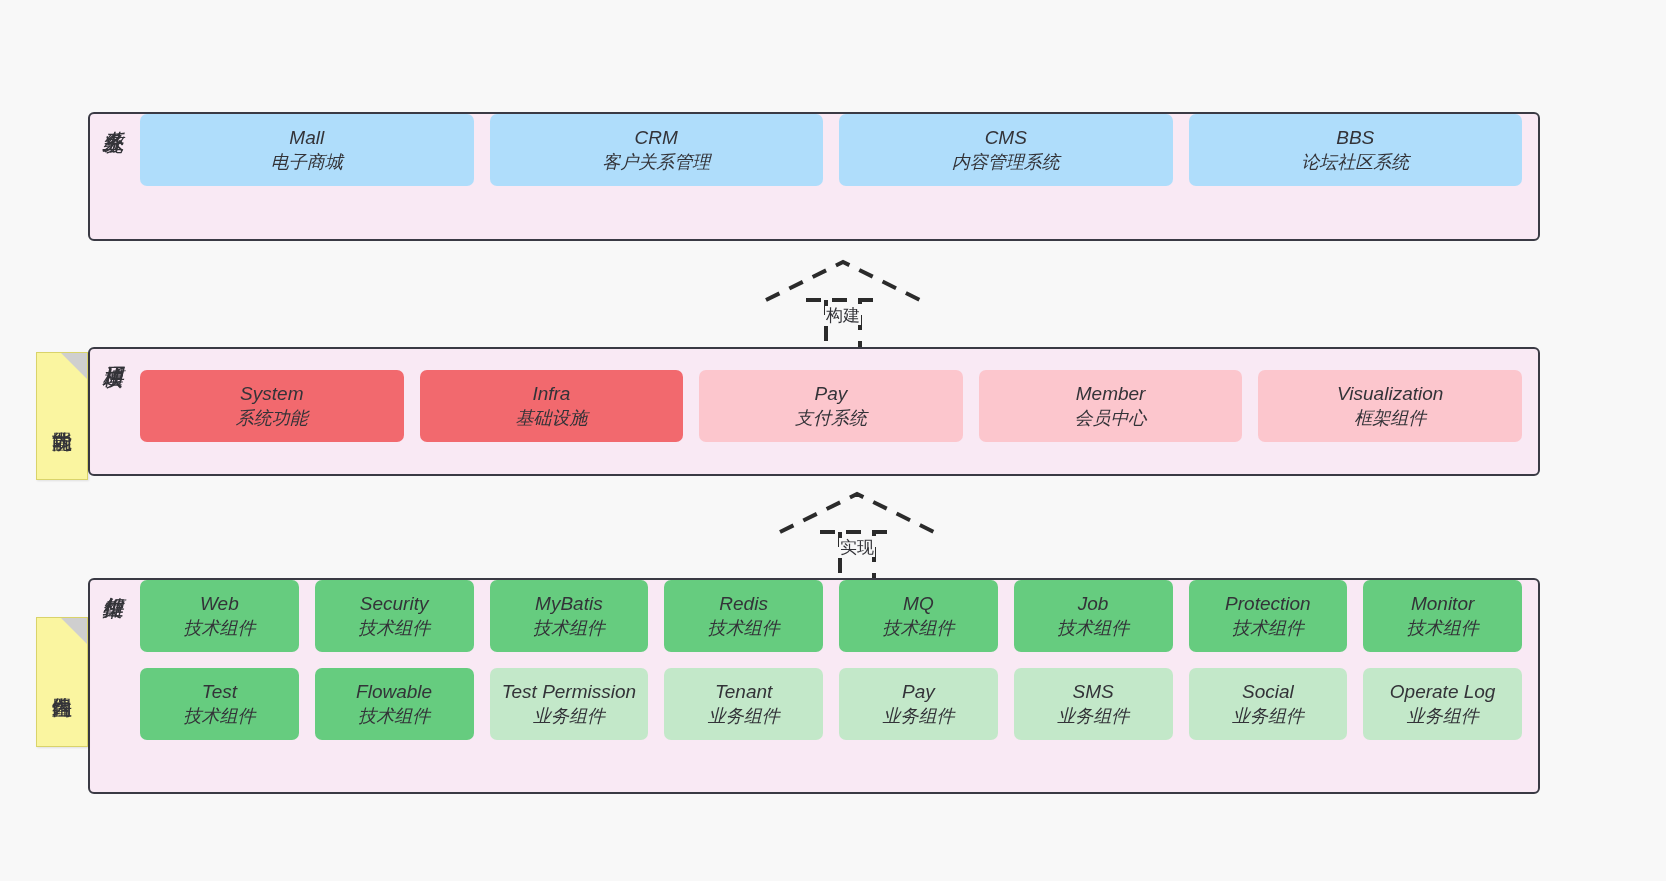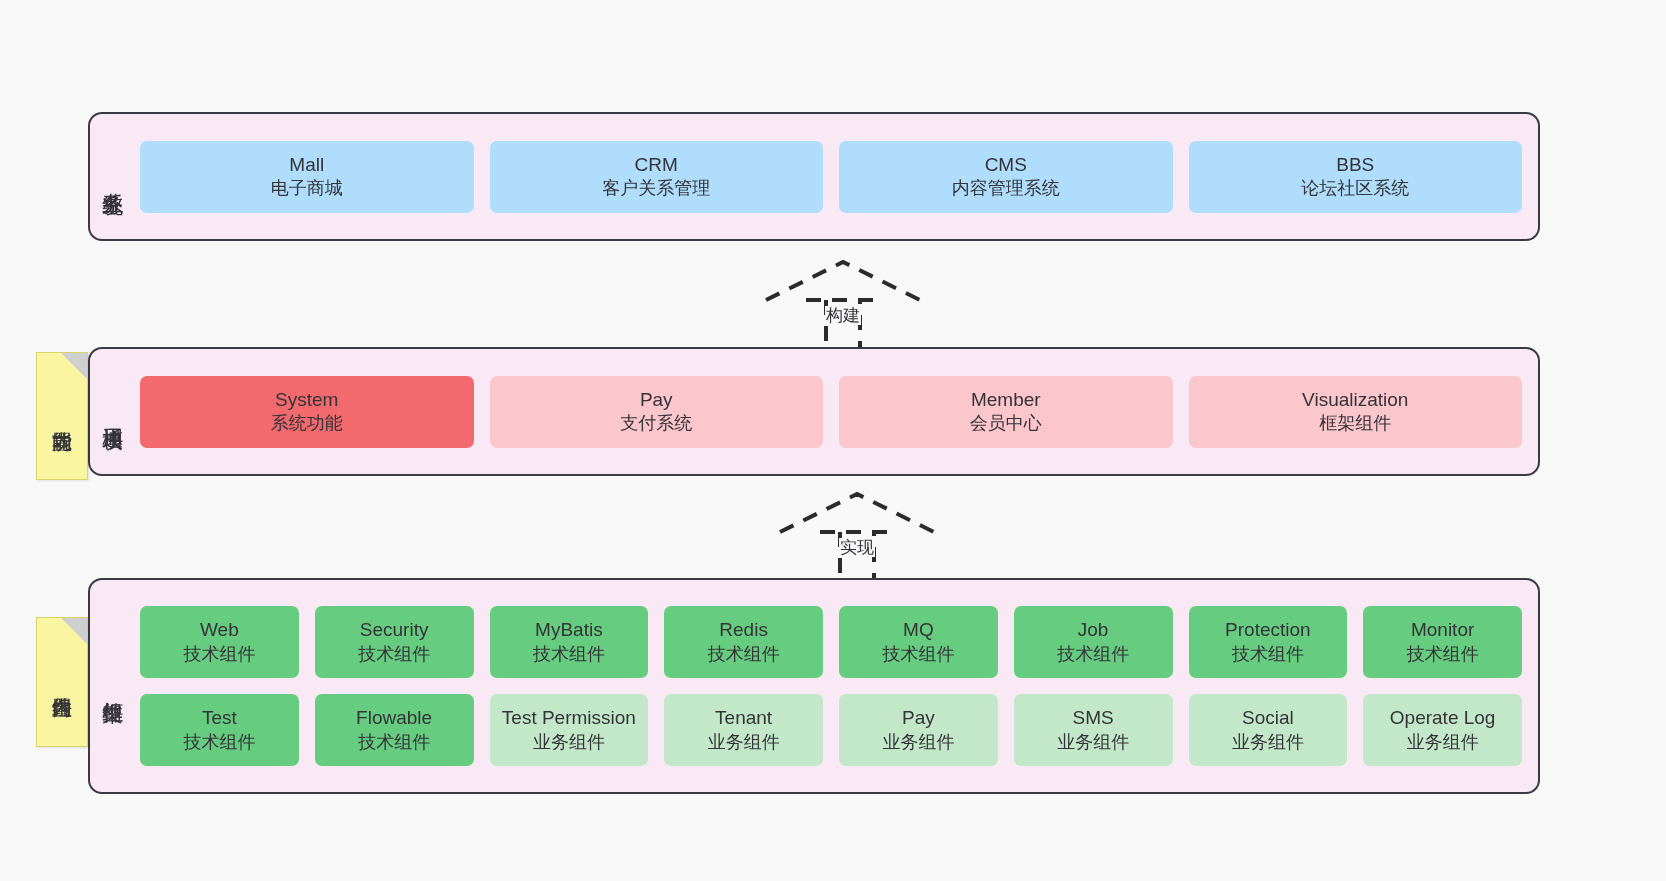--- a/index.html
+++ b/index.html
@@ -15,23 +15,24 @@
     overflow: hidden;
     position: relative;
   }
 
   
   .layer {
     position: absolute;
     box-sizing: border-box;
     background: #F9E9F4;
     border: 2px solid #3A3A44;
-    border-radius: 14px;
-    display: flex;
-    align-items: center;
+    border-radius: 6px;
+    display: flex;
+    align-items: flex-start;
+    font-style: italic;
   }
 
   .layer-title {
     flex: 0 0 auto;
     width: 46px;
     display: flex;
     align-items: center;
     justify-content: center;
     font-size: 21px;
     line-height: 1.12;
@@ -80,21 +81,21 @@
   .c-pink        { background: #FCC6CD; }
   .c-green       { background: #66CC7F; }
   .c-greenlight  { background: #C3E8C9; }
 
   
   #layer-business { left: 88px; top: 112px; width: 1452px; height: 129px; }
   #layer-business .card { height: 72px; }
 
   
   #layer-common { left: 88px; top: 347px; width: 1452px; height: 129px; }
-  #layer-common .card { height: 72px; }
+  #layer-common .card { height: 72px; margin-top: 21px; }
 
   
   #layer-framework { left: 88px; top: 578px; width: 1452px; height: 216px; }
   #layer-framework .card { height: 72px; }
   #layer-framework .layer-body { gap: 16px; }
 
   
   .note {
     position: absolute;
     background: #FAF5A0;
@@ -190,20 +191,24 @@
 </div>
 
 <div class="layer" id="layer-common">
   <div class="layer-title">通用模块</div>
   <div class="layer-body">
     <div class="card-row">
       <div class="card c-red">
         <div class="t1">System</div>
         <div class="t2">系统功能</div>
       </div>
+      <div class="card c-red">
+        <div class="t1">Infra</div>
+        <div class="t2">基础设施</div>
+      </div>
       <div class="card c-pink">
         <div class="t1">Pay</div>
         <div class="t2">支付系统</div>
       </div>
       <div class="card c-pink">
         <div class="t1">Member</div>
         <div class="t2">会员中心</div>
       </div>
       <div class="card c-pink">
         <div class="t1">Visualization</div>

